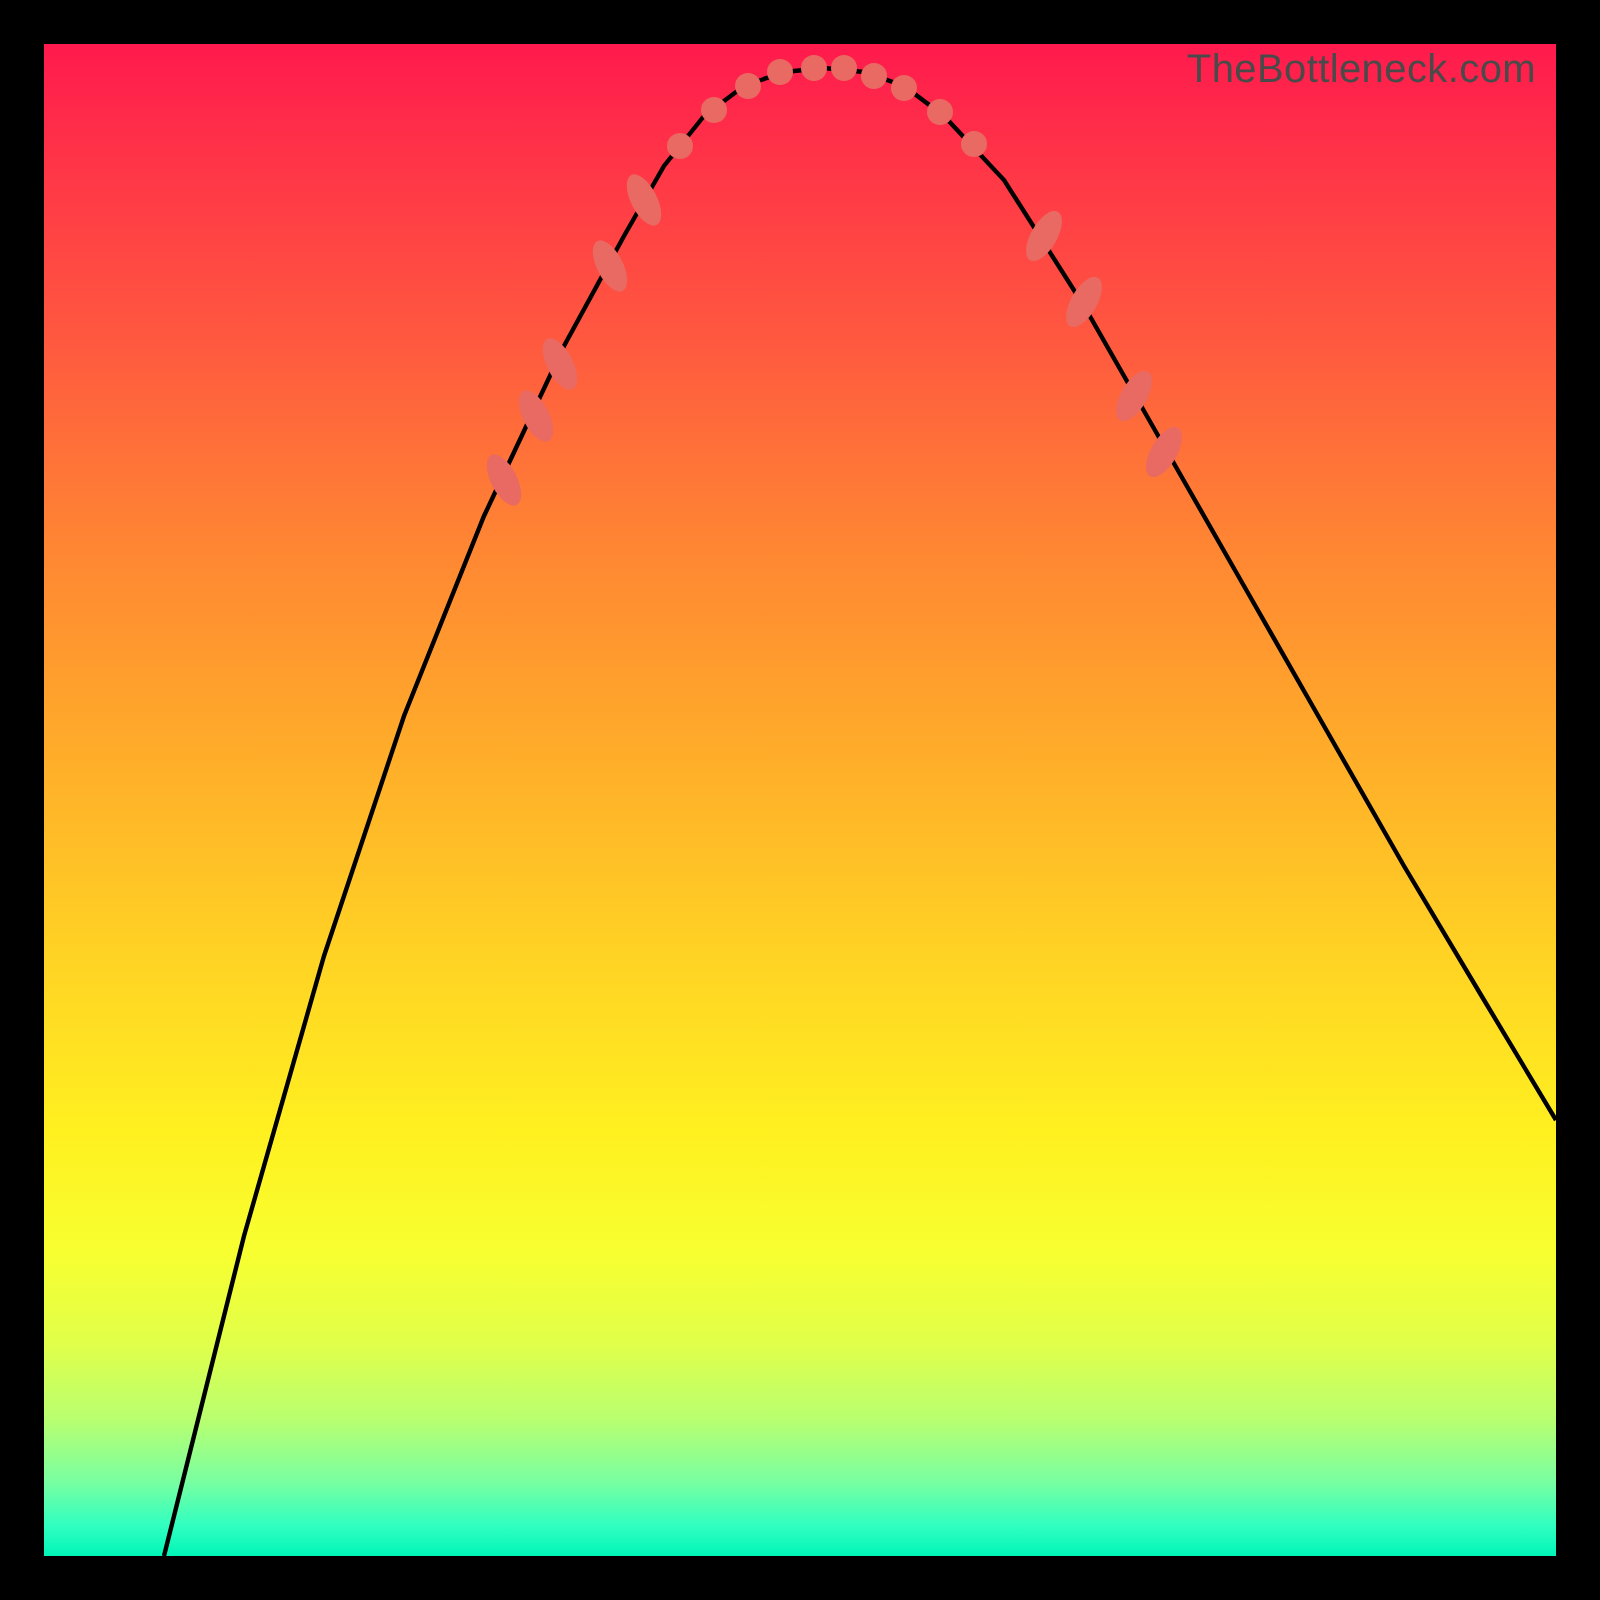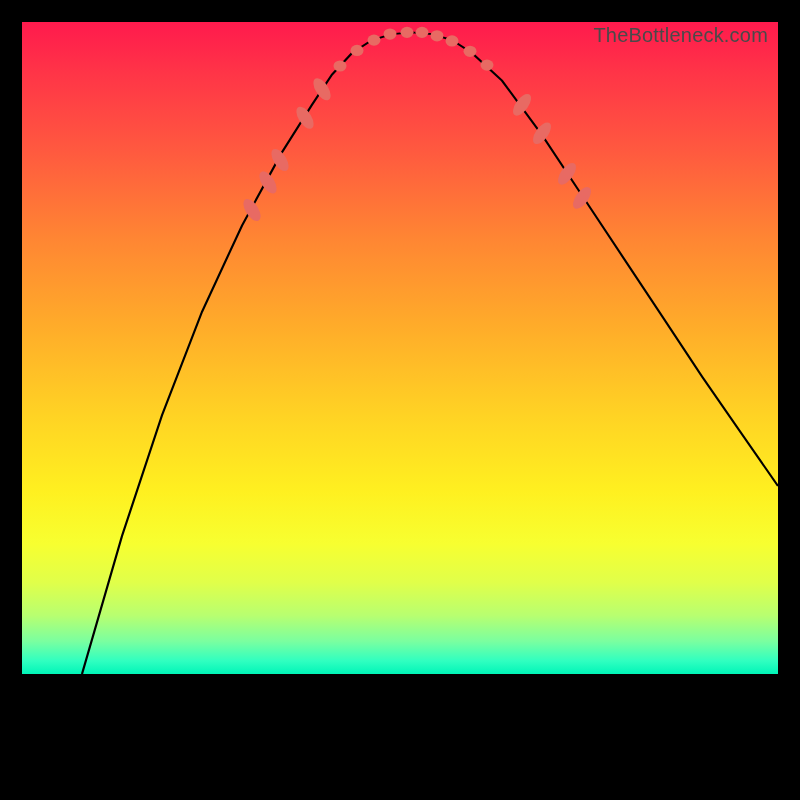--- a/index.html
+++ b/index.html
@@ -13,21 +13,21 @@
   .outer {
     position: absolute;
     inset: 0;
     background: #000;
   }
   .plot-area {
     position: absolute;
     left: 22px;
     top: 22px;
     width: 756px;
-    height: 652px;
+    height: 756px;
     overflow: hidden;
   }
   .gradient {
     position: absolute;
     inset: 0;
     background: linear-gradient(to bottom,
       #ff1a4d 0%,
       #ff3547 8%,
       #ff5a3f 20%,
       #ff8533 33%,

